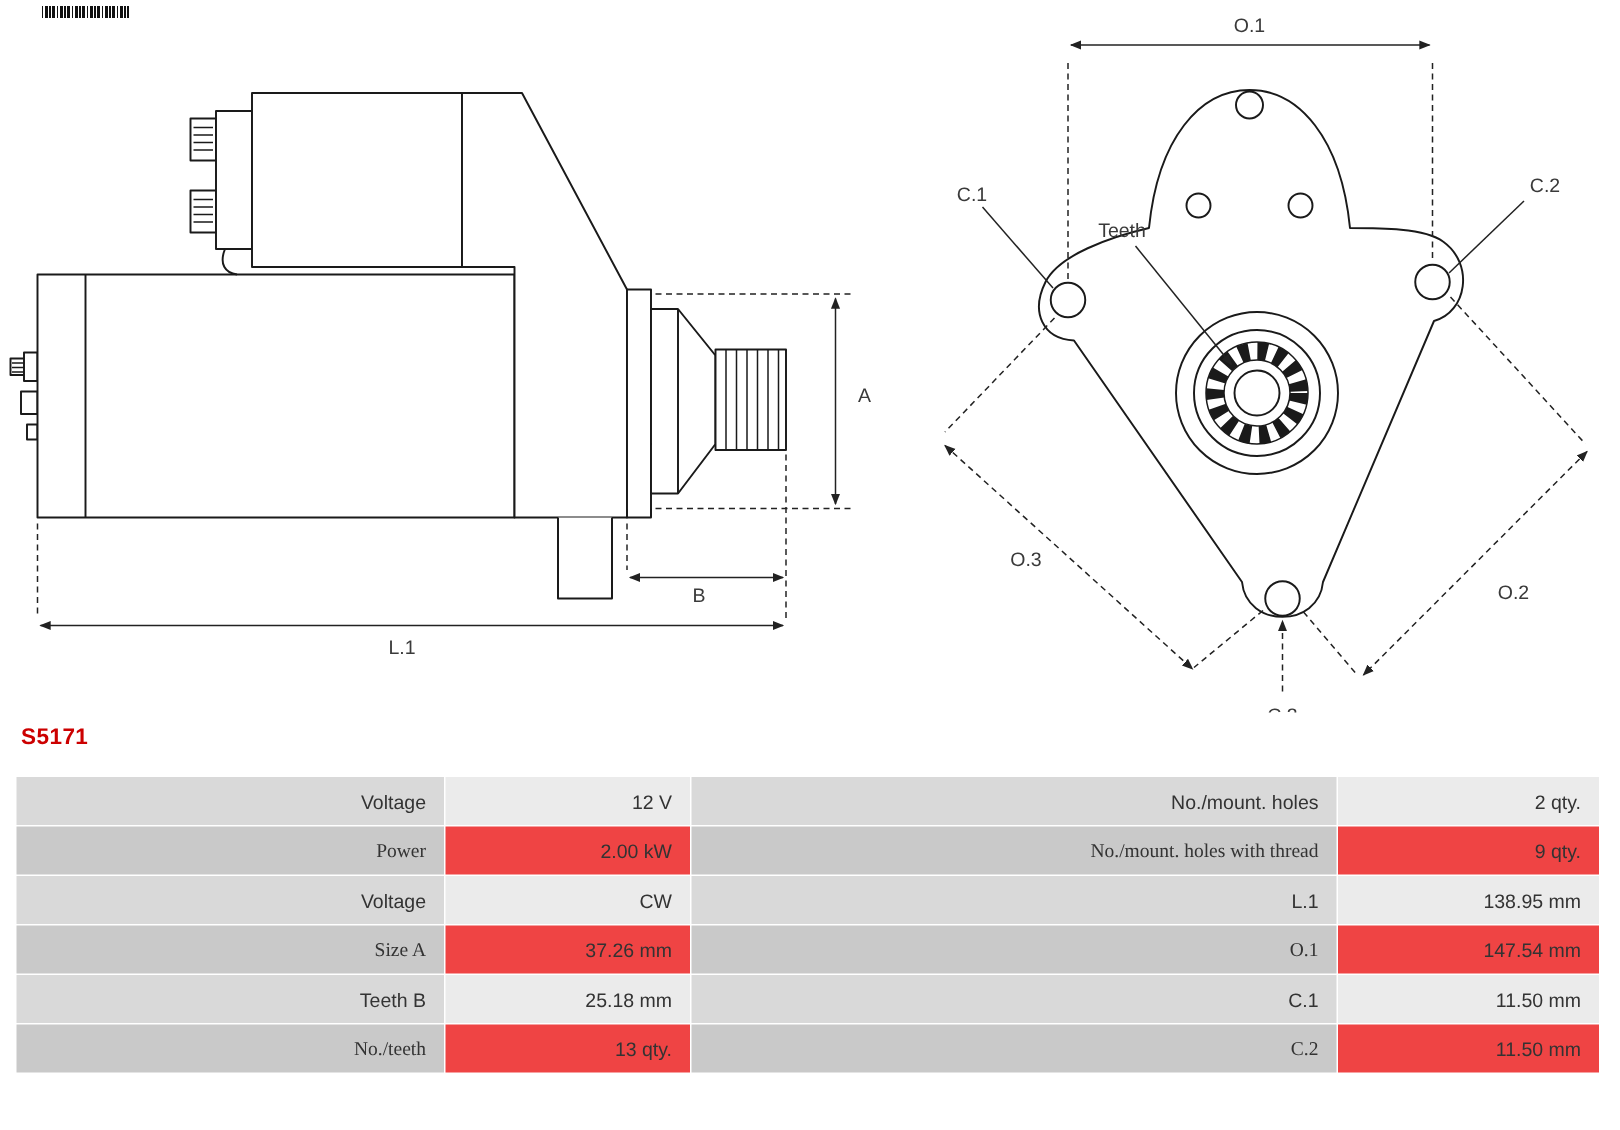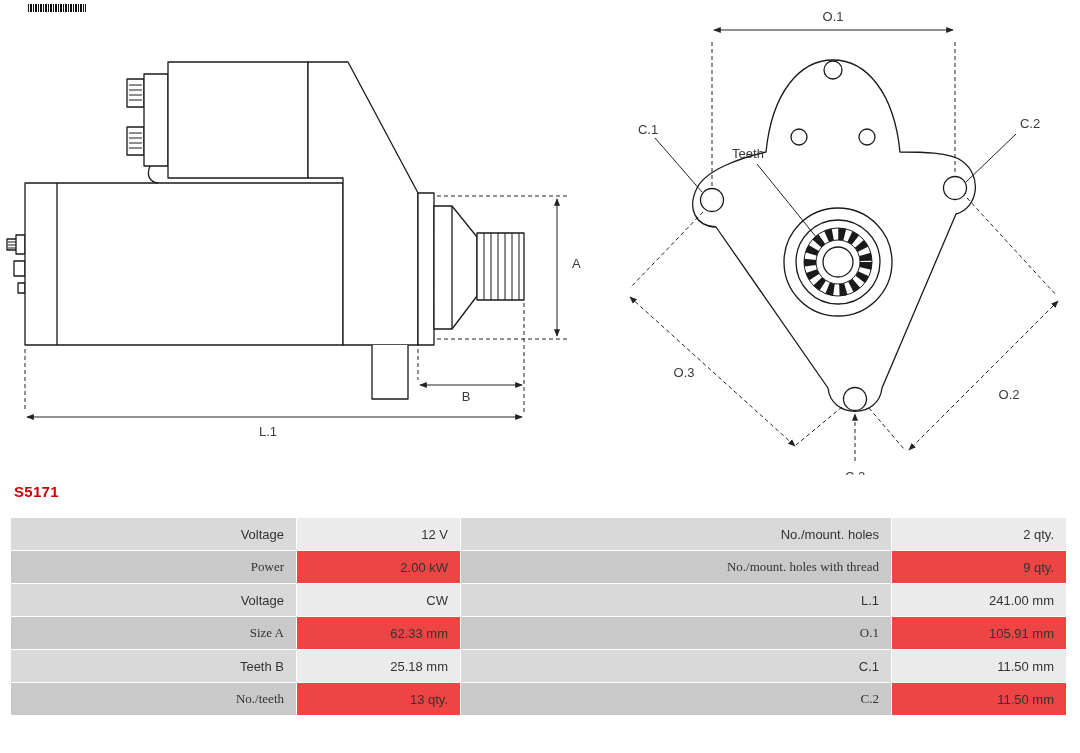--- a/index.html
+++ b/index.html
@@ -168,27 +168,27 @@
       <tr class="even">
         <td class="label">Power</td>
         <td class="value">2.00 kW</td>
         <td class="label">No./mount. holes with thread</td>
         <td class="value">9 qty.</td>
       </tr>
       <tr class="odd">
         <td class="label">Voltage</td>
         <td class="value">CW</td>
         <td class="label">L.1</td>
-        <td class="value">241.00 mm</td>
+        <td class="value">138.95 mm</td>
       </tr>
       <tr class="even">
         <td class="label">Size A</td>
-        <td class="value">62.33 mm</td>
+        <td class="value">37.26 mm</td>
         <td class="label">O.1</td>
-        <td class="value">105.91 mm</td>
+        <td class="value">147.54 mm</td>
       </tr>
       <tr class="odd">
         <td class="label">Teeth B</td>
         <td class="value">25.18 mm</td>
         <td class="label">C.1</td>
         <td class="value">11.50 mm</td>
       </tr>
       <tr class="even">
         <td class="label">No./teeth</td>
         <td class="value">13 qty.</td>

